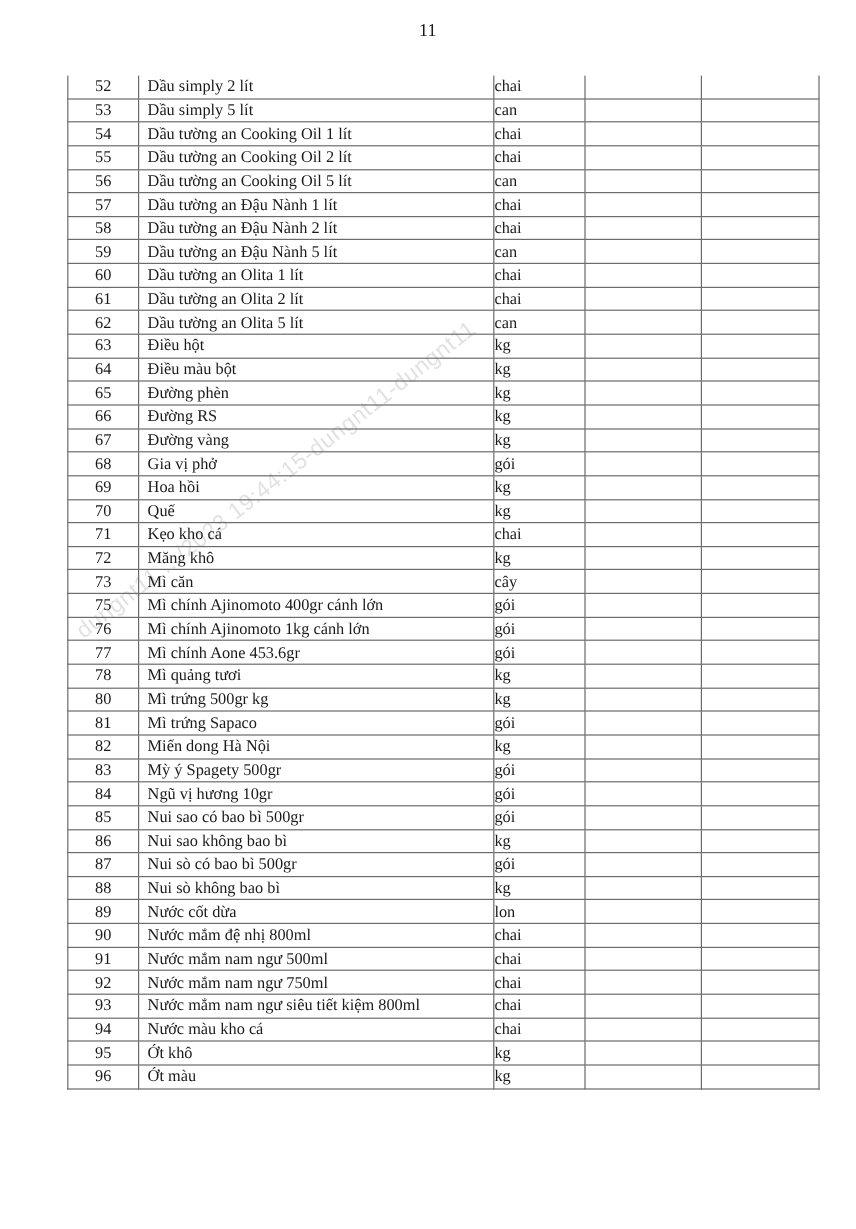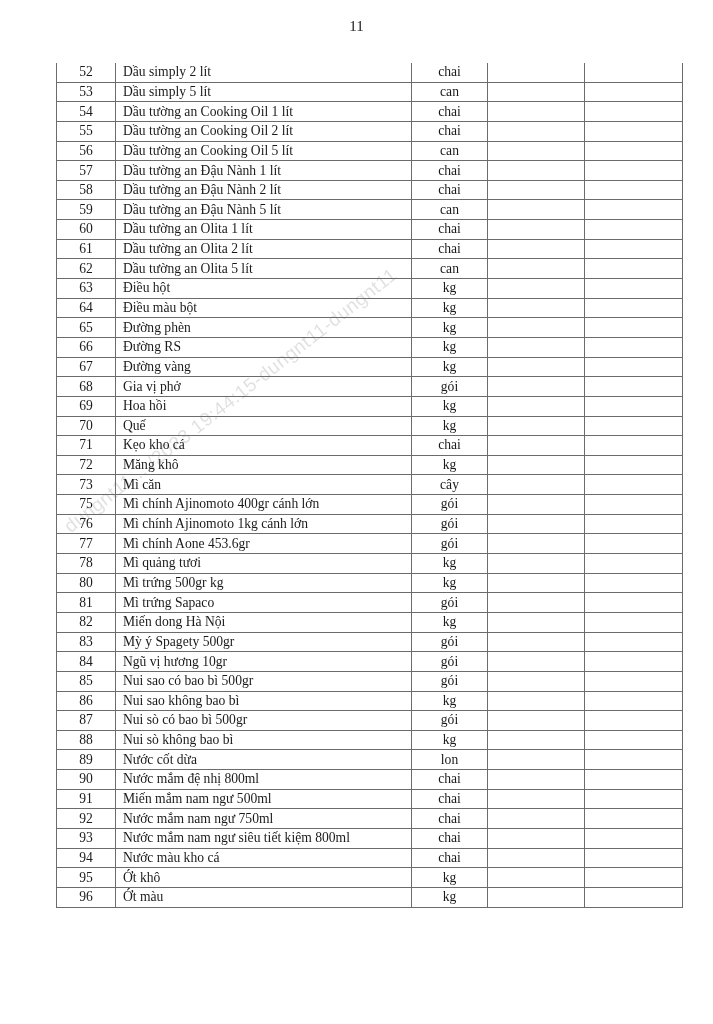--- a/index.html
+++ b/index.html
@@ -7,21 +7,21 @@
          font-family: "Liberation Serif", "DejaVu Serif", serif; color: #1a1a1a; }
   .page-number { position: absolute; top: 18px; left: 0; width: 713px; text-align: center;
                  font-size: 15px; }
   table.items { position: absolute; left: 56px; top: 63px; border-collapse: collapse;
                 table-layout: fixed; width: 620px; }
   table.items td { border: 1px solid #6b6b6b; height: 18.65px; padding: 0; font-size: 13.6px;
                    line-height: 18px; white-space: nowrap; overflow: hidden; }
   table.items tr:first-child td { border-top: none; }
   td.c-no { width: 58px; text-align: center; }
   td.c-name { width: 288px; padding-left: 7px !important; text-align: left; }
-  td.c-unit { width: 75px; text-align: center; }
+  td.c-unit { width: 75px; text-align: left; }
   td.c-e1 { width: 96px; }
   td.c-e2 { width: 97px; }
   .watermark { position: absolute; left: 60px; top: 520px; width: 700px;
                transform: rotate(-38deg); transform-origin: left top;
                font-family: "Liberation Sans", "DejaVu Sans", sans-serif; font-size: 19px;
                color: rgba(120,120,120,0.22); letter-spacing: 0.5px; pointer-events: none;
                white-space: nowrap; }
 </style>
 </head>
 <body>
@@ -286,21 +286,21 @@
       </tr>
       <tr>
         <td class="c-no">90</td>
         <td class="c-name">Nước mắm đệ nhị 800ml</td>
         <td class="c-unit">chai</td>
         <td class="c-e1"></td>
         <td class="c-e2"></td>
       </tr>
       <tr>
         <td class="c-no">91</td>
-        <td class="c-name">Miến mắm nam ngư 500ml</td>
+        <td class="c-name">Nước mắm nam ngư 500ml</td>
         <td class="c-unit">chai</td>
         <td class="c-e1"></td>
         <td class="c-e2"></td>
       </tr>
       <tr>
         <td class="c-no">92</td>
         <td class="c-name">Nước mắm nam ngư 750ml</td>
         <td class="c-unit">chai</td>
         <td class="c-e1"></td>
         <td class="c-e2"></td>

